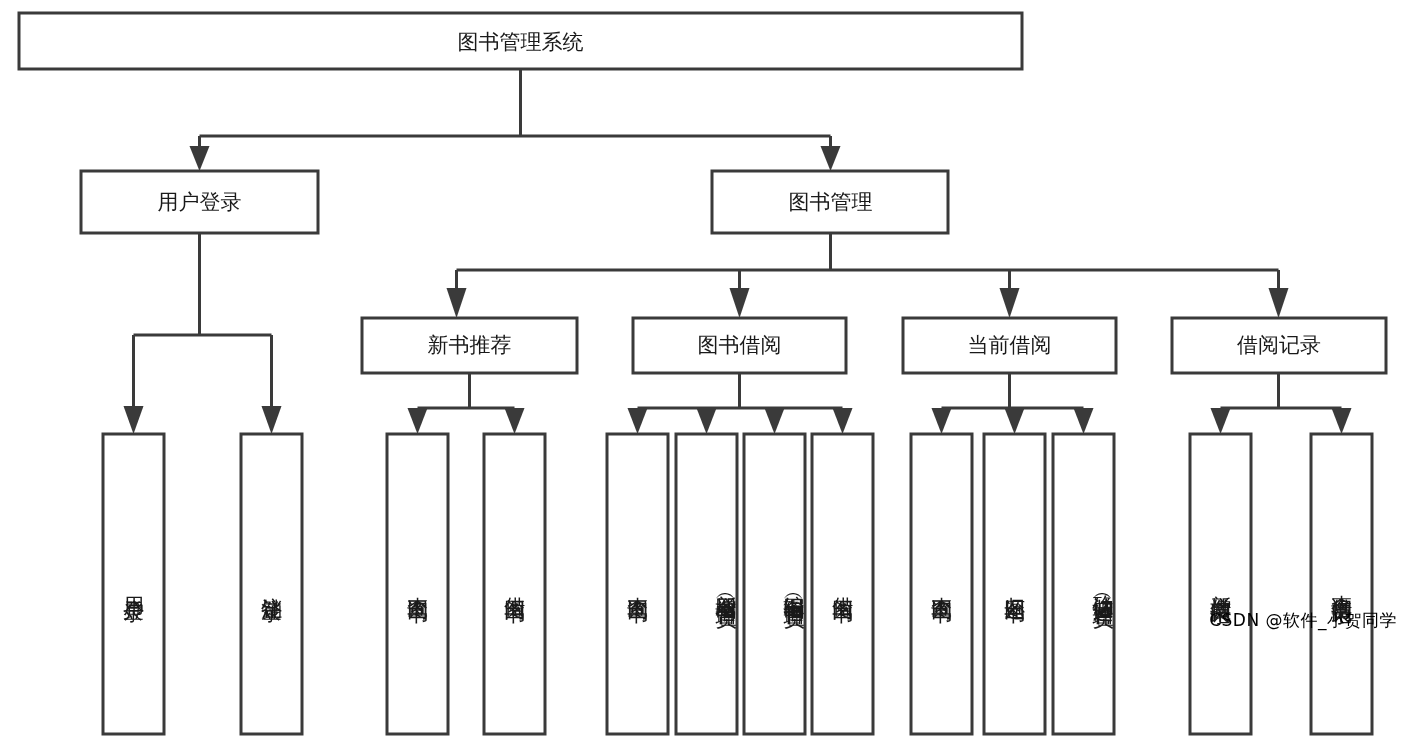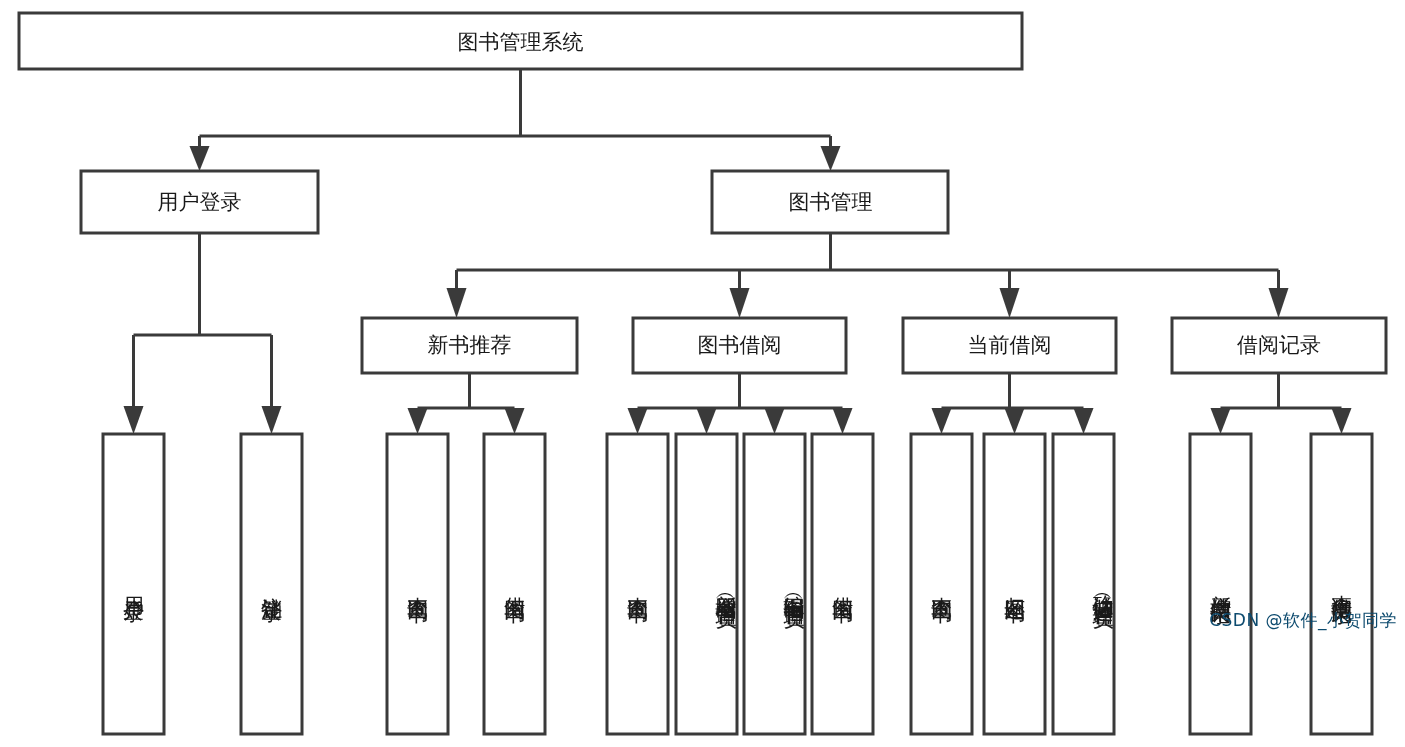--- a/index.html
+++ b/index.html
@@ -61,21 +61,21 @@
     white-space: nowrap;
     text-align: center;
     pointer-events: none;
   }
   .watermark {
     position: absolute;
     right: 8px;
     bottom: 4px;
     font-family: "DejaVu Sans", "Liberation Sans", sans-serif;
     font-size: 17px;
-    color: #0c4a6e;
+    color: #000000;
     white-space: nowrap;
     letter-spacing: 0.5px;
   }
 </style>
 </head>
 <body>
 
 <div id="diagram-root">
 
   <svg id="flow-svg" viewBox="0 0 1405 747">

